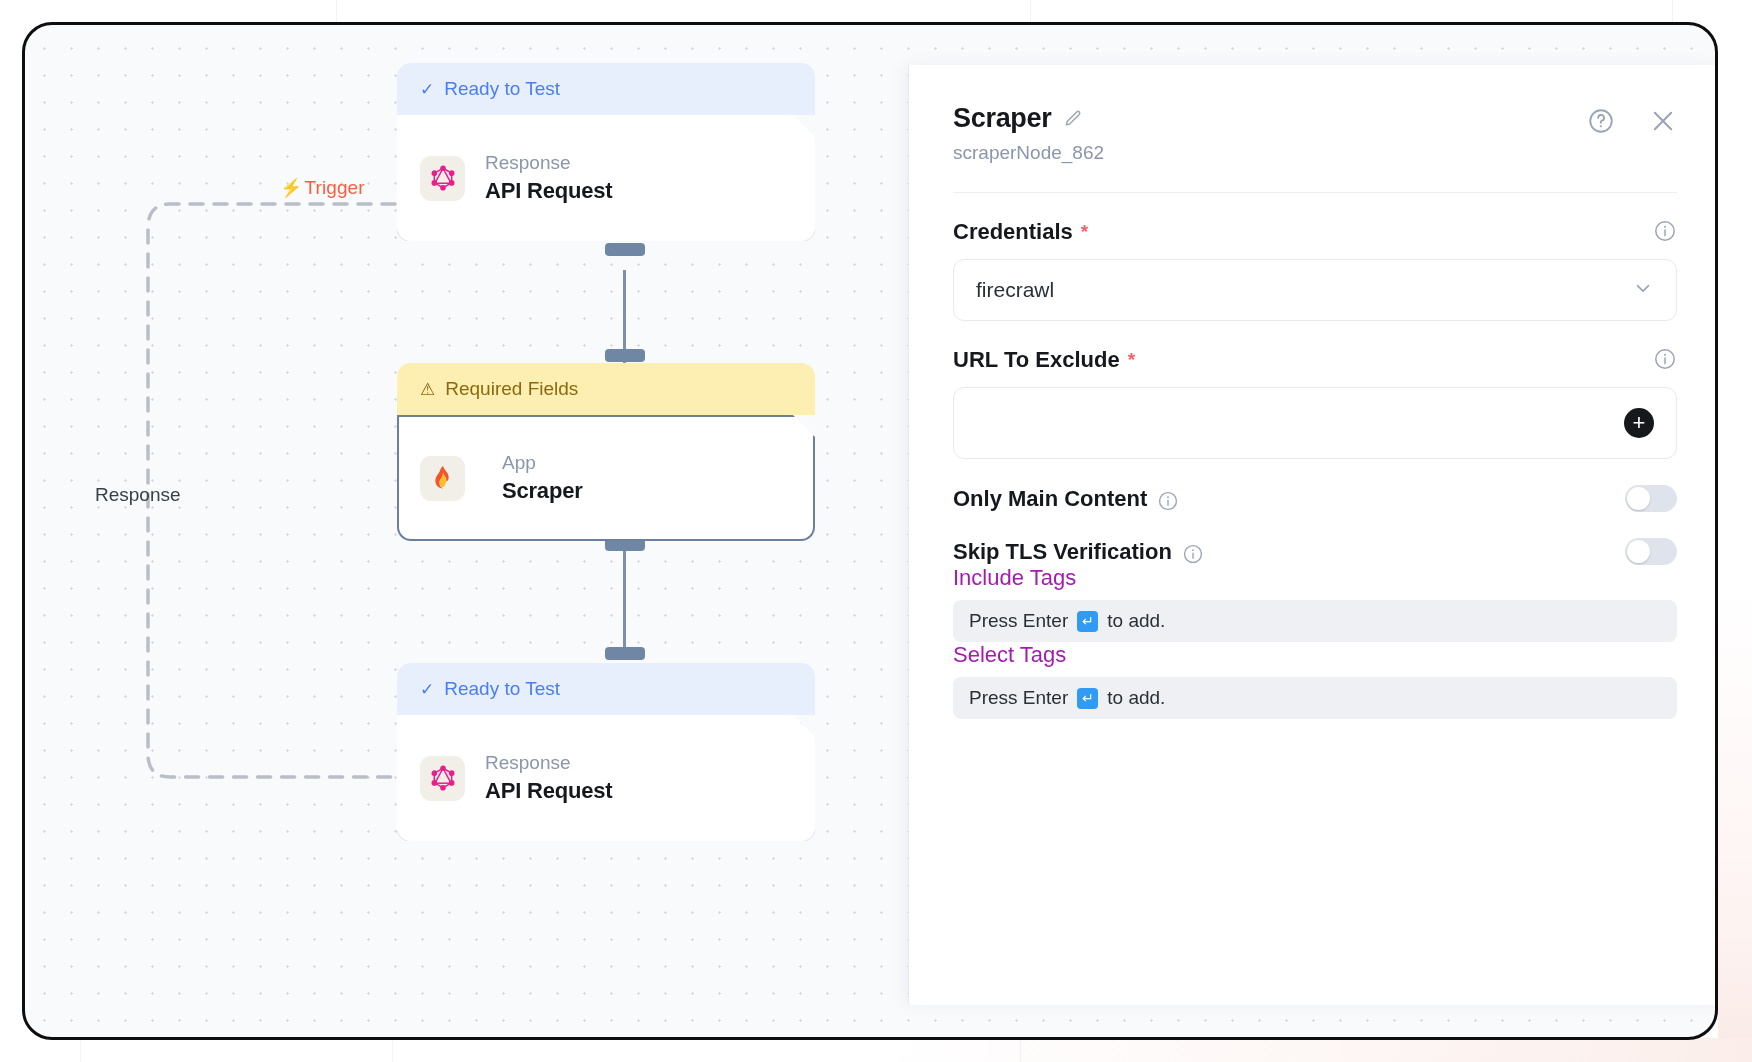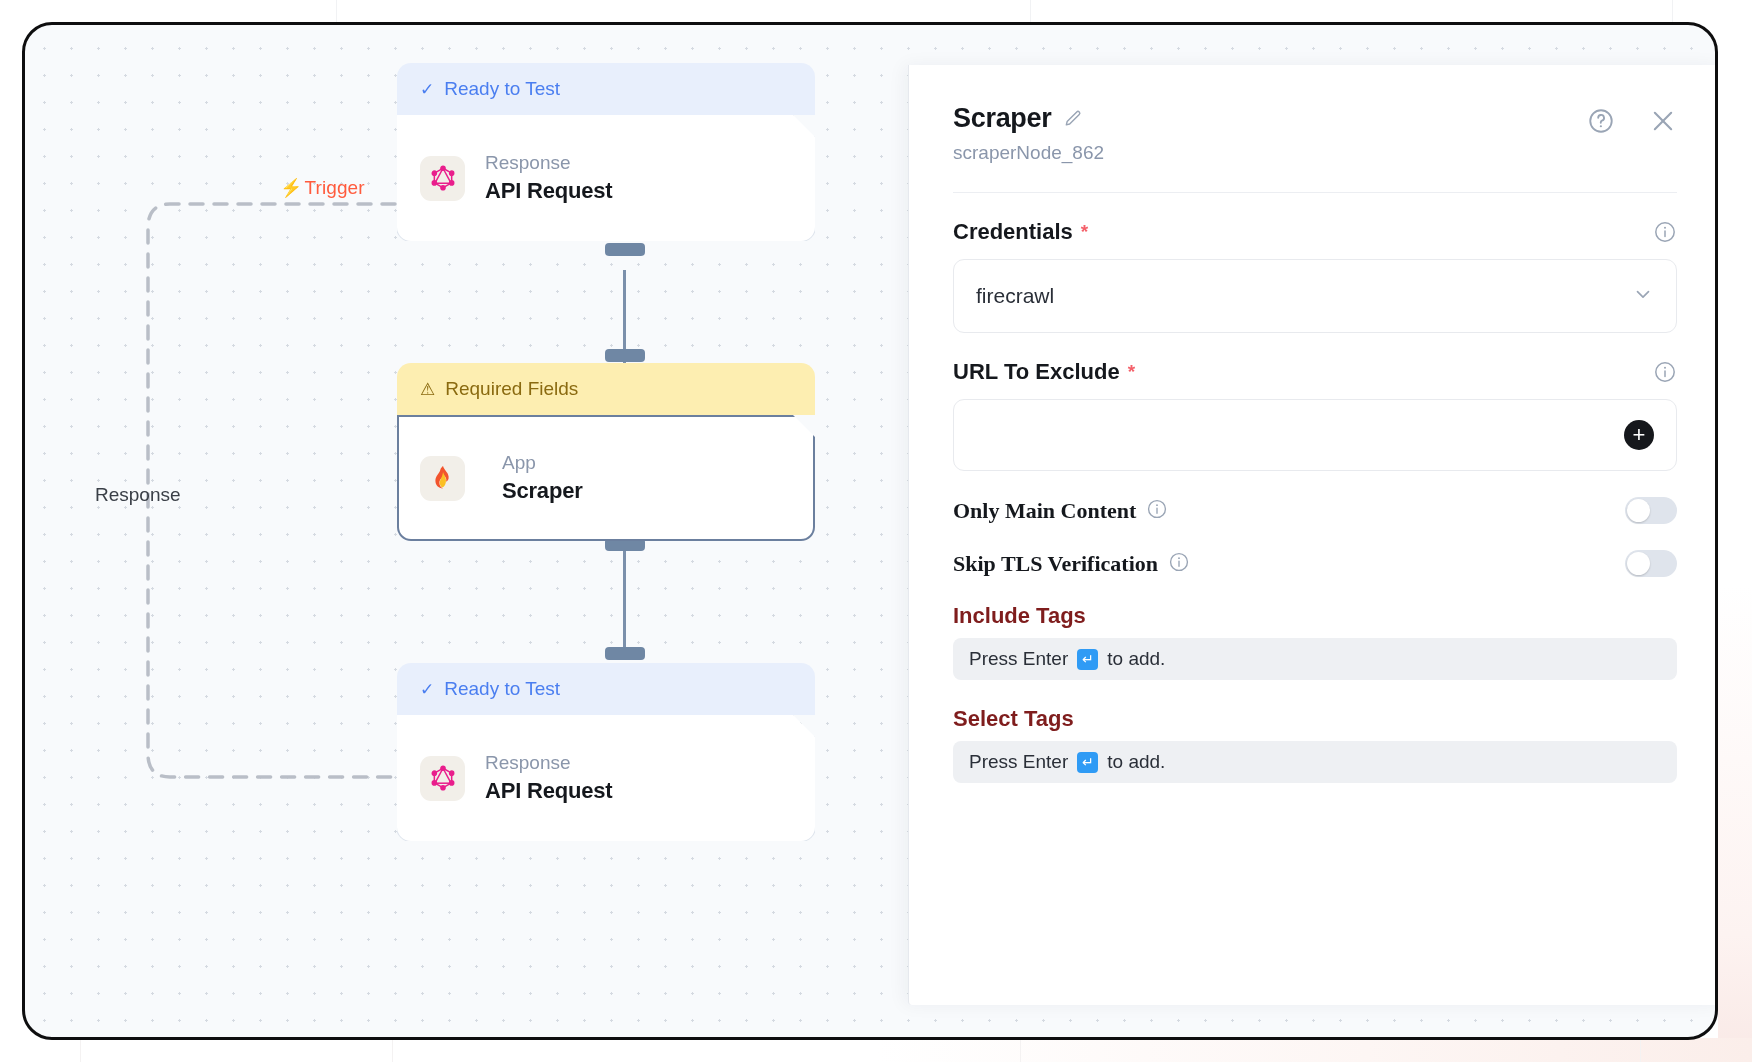--- a/index.html
+++ b/index.html
@@ -130,58 +130,58 @@
   .panel-title { font-size:27px; font-weight:700; color:#15181d; letter-spacing:-.3px; }
   .pencil-icon { color:#9aa5b5; display:flex; align-items:center; }
   .panel-sub { margin-top:8px; font-size:19px; color:#8a96ab; }
   .panel-actions { position:absolute; right:44px; top:42px; display:flex; align-items:center; gap:34px; }
   .icon-btn { color:#9aa5b5; display:flex; align-items:center; justify-content:center; cursor:pointer; }
   .panel-divider { margin:28px 44px 0 44px; height:1px; background:#eceef2; }
 
   .panel-body { padding:0 44px; }
 
   .field { margin-top:26px; }
-  .field-label-row { display:flex; align-items:center; justify-content:space-between; }
+  .field-label-row { display:flex; justify-content:space-between; }
   .field-label { font-size:22px; font-weight:700; color:#15181d; display:flex; align-items:center; gap:8px; }
   .req-star { color:#f4606a; font-size:19px; font-weight:700; }
   .info-icon { color:#9aa5b5; display:inline-flex; }
 
   .select-box {
-    margin-top:14px; height:74px; border:1px solid #e8eaee; border-radius:11px;
+    margin-top:14px; height:62px; border:1px solid #e8eaee; border-radius:11px;
     display:flex; align-items:center; justify-content:space-between;
     padding:0 22px; background:#fff;
   }
   .select-value { font-size:21px; color:#2a2f38; }
   .chev { color:#9aa5b5; }
 
   .url-box {
     margin-top:14px; height:72px; border:1px solid #e8eaee; border-radius:11px;
     background:#fff; position:relative;
   }
   .plus-btn {
     position:absolute; right:22px; top:50%; transform:translateY(-50%);
     width:30px; height:30px; border-radius:50%; background:#16181c;
     display:flex; align-items:center; justify-content:center;
     color:#fff; font-size:22px; line-height:1; font-weight:400;
   }
 
   .toggle-row {
     margin-top:26px; display:flex; align-items:center; justify-content:space-between;
   }
-  .toggle-label { font-size:22px; font-weight:700; color:#15181d; display:flex; align-items:flex-start; gap:10px;font-family:Liberation Serif, serif; }
+  .toggle-label { font-size:22px; font-weight:700; color:#15181d; display:flex; align-items:flex-end; gap:10px; }
   .toggle {
     width:52px; height:27px; border-radius:14px; background:#dfe4ec;
     position:relative; flex:none;
   }
   .toggle .knob {
     position:absolute; left:2px; top:2px; width:23px; height:23px; border-radius:50%;
     background:#ffffff; box-shadow:0 1px 2px rgba(0,0,0,.18);
   }
 
-  .tag-label { margin-top:26px; font-size:22px; font-weight:700; color:#7f1d1d; }
+  .tag-label { font-size:22px; font-weight:400; color:#a21caf; }
   .hint-bar {
     margin-top:9px; height:42px; background:#eef0f3; border-radius:8px;
     display:flex; align-items:center; gap:9px; padding:0 16px;
     font-size:19px; color:#2a2f38;
   }
   .enter-key {
     display:inline-flex; align-items:center; justify-content:center;
     width:21px; height:21px; border-radius:4px; background:#2f9bf5; color:#fff;
     font-size:14px; line-height:1;
   }

